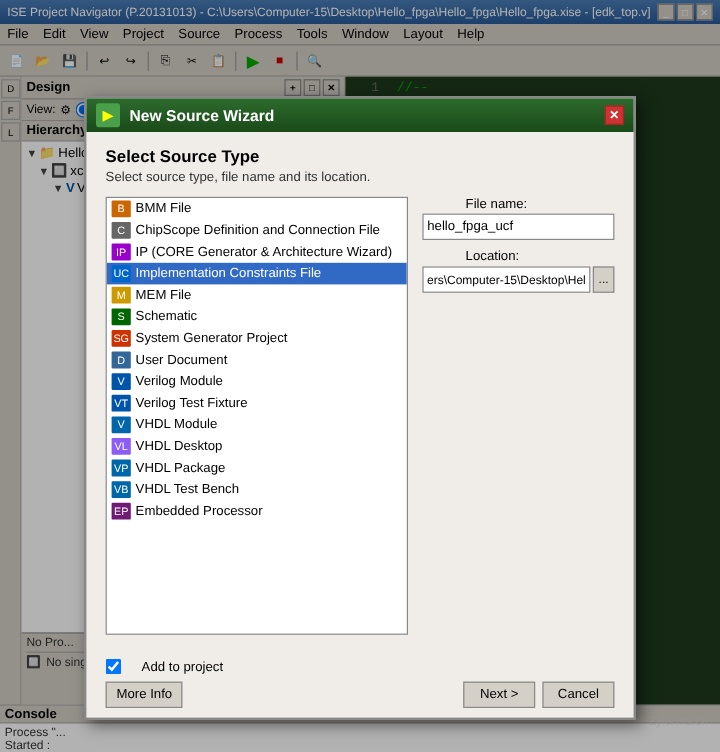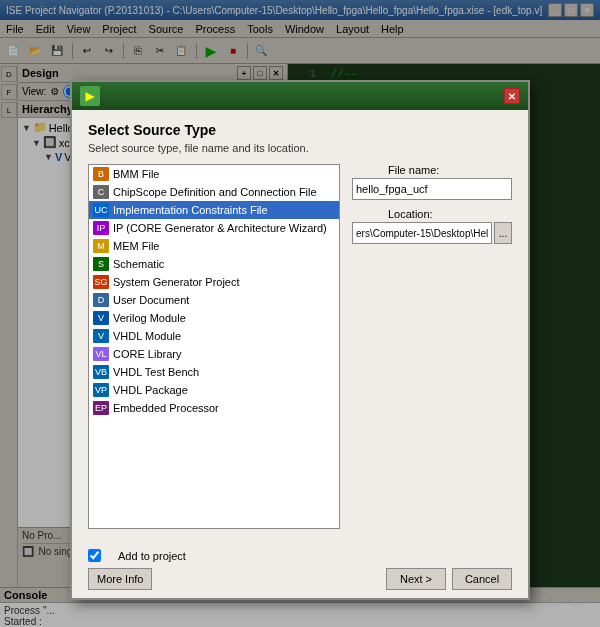--- a/index.html
+++ b/index.html
@@ -595,83 +595,88 @@
   </div>
 
   <div class="dialog-overlay">
     <div class="dialog">
 
       <div class="dialog-title-bar">
         <div class="dialog-title-content">
           <div class="wizard-icon">
             <span>▶</span>
           </div>
+          <span class="dialog-title-text">New Source Wizard</span>
         </div>
         <div class="dialog-close-btn">✕</div>
       </div>
 
       <div class="dialog-body">
         <div class="dialog-section-title">Select Source Type</div>
         <div class="dialog-section-desc">Select source type, file name and its location.</div>
 
         <div class="dialog-main">
 
           <div class="source-list">
 
             <div class="source-item">
               <div class="source-icon icon-bmm">B</div>
               <span>BMM File</span>
             </div>
             <div class="source-item">
               <div class="source-icon icon-chipscope">C</div>
               <span>ChipScope Definition and Connection File</span>
             </div>
+            <div class="source-item">
+              <div class="source-icon icon-ip">IP</div>
+              <span>IP (CORE Generator &amp; Architecture Wizard)</span>
+            </div>
             <div class="source-item selected">
               <div class="source-icon icon-impl">UC</div>
               <span>Implementation Constraints File</span>
             </div>
             <div class="source-item">
-              <div class="source-icon icon-ip">IP</div>
-              <span>IP (CORE Generator &amp; Architecture Wizard)</span>
-            </div>
-            <div class="source-item">
               <div class="source-icon icon-mem">M</div>
               <span>MEM File</span>
             </div>
             <div class="source-item">
               <div class="source-icon icon-sch">S</div>
               <span>Schematic</span>
             </div>
             <div class="source-item">
               <div class="source-icon icon-sys">SG</div>
               <span>System Generator Project</span>
             </div>
             <div class="source-item">
               <div class="source-icon icon-doc">D</div>
               <span>User Document</span>
             </div>
             <div class="source-item">
               <div class="source-icon icon-vlog">V</div>
               <span>Verilog Module</span>
             </div>
             <div class="source-item">
+              <div class="source-icon icon-vtf">VT</div>
+              <span>Verilog Test Fixture</span>
+            </div>
+            <div class="source-item">
               <div class="source-icon icon-vhd">V</div>
               <span>VHDL Module</span>
             </div>
             <div class="source-item">
               <div class="source-icon icon-vhdlib">VL</div>
-              <span>CORE Library</span>
+              <span>VHDL Desktop</span>
+            </div>
+            <div class="source-item">
+              <div class="source-icon icon-vhdpkg">VP</div>
+              <span>VHDL Package</span>
             </div>
             <div class="source-item">
               <div class="source-icon icon-vhdtb">VB</div>
               <span>VHDL Test Bench</span>
-            </div>
-            <div class="source-item">
-              <div class="source-icon icon-vhdpkg">VP</div>
-              <span>VHDL Package</span>
             </div>
             <div class="source-item">
               <div class="source-icon icon-ep">EP</div>
               <span>Embedded Processor</span>
             </div>
           </div>
 
           <div class="source-right">
             <div>
               <div class="field-label">File name:</div>

